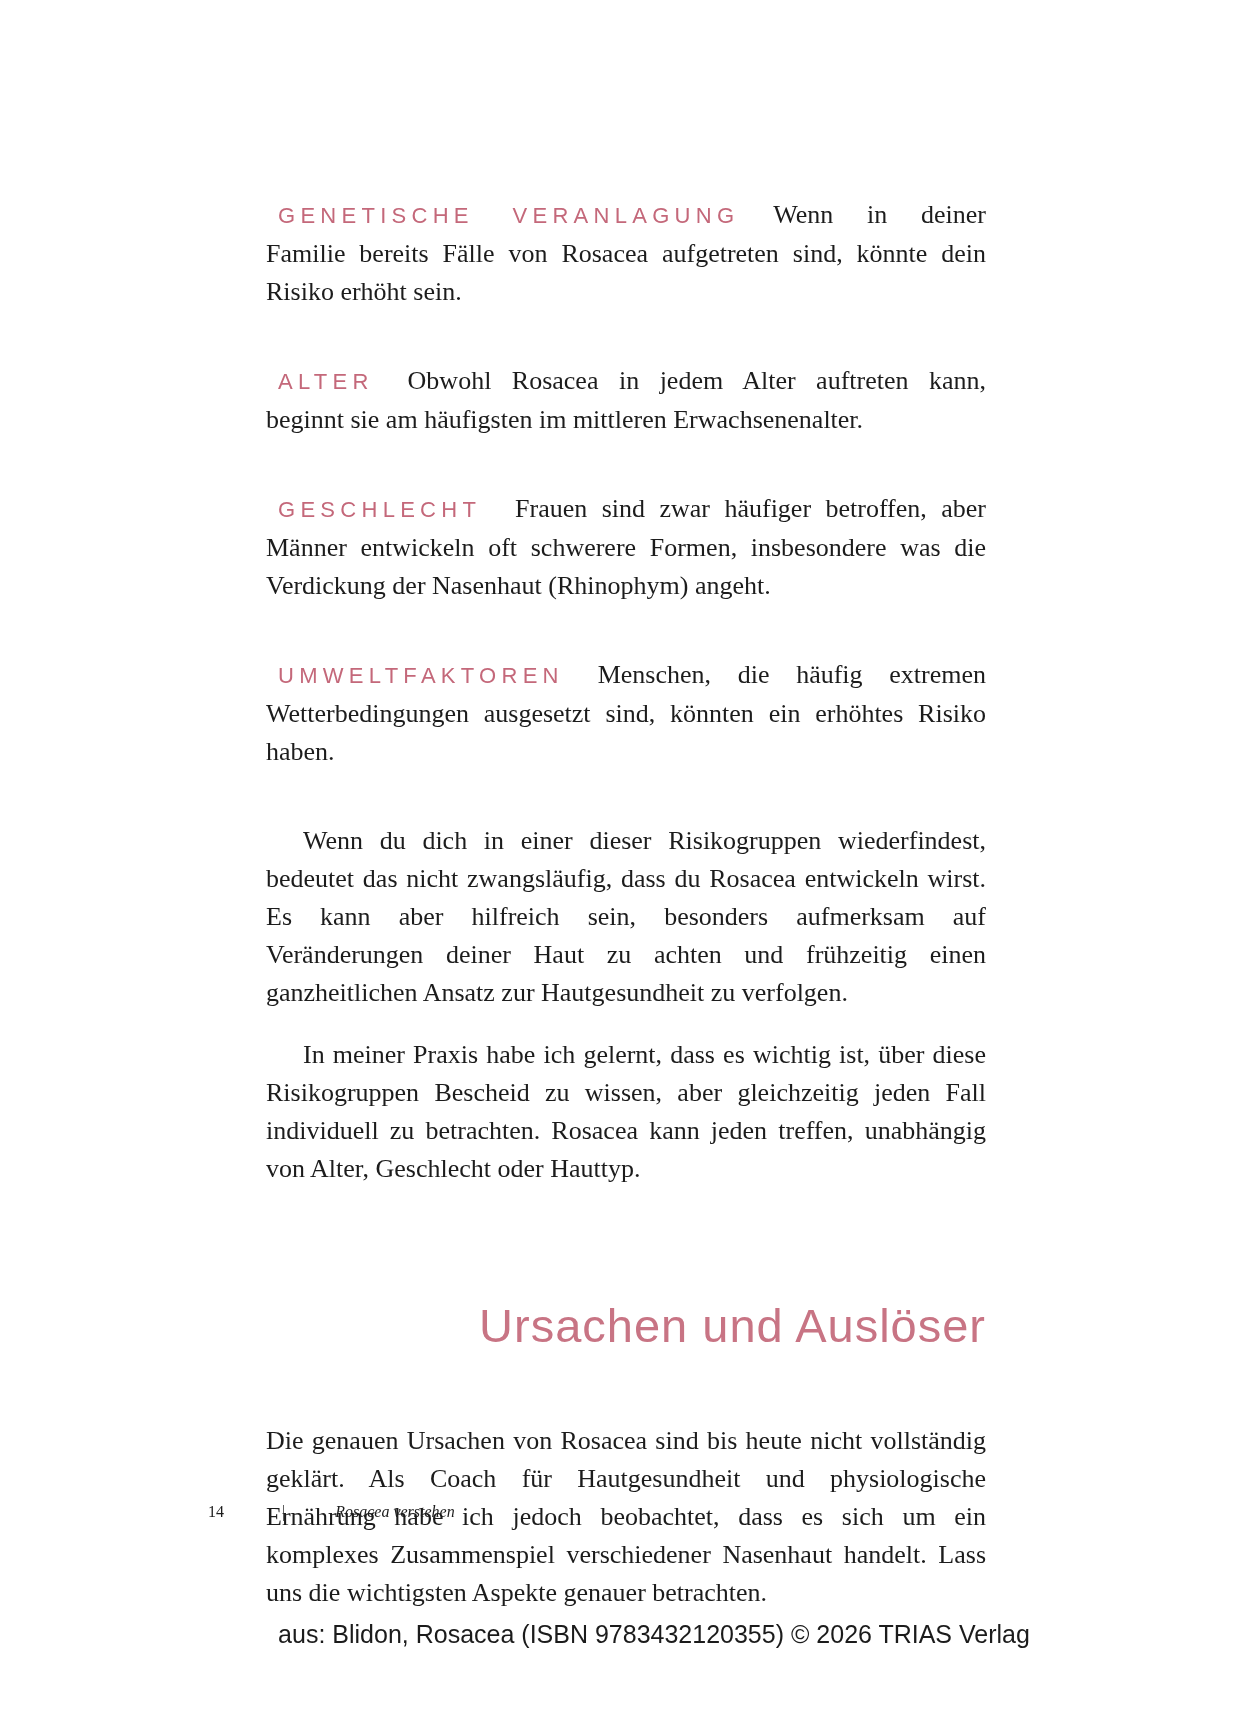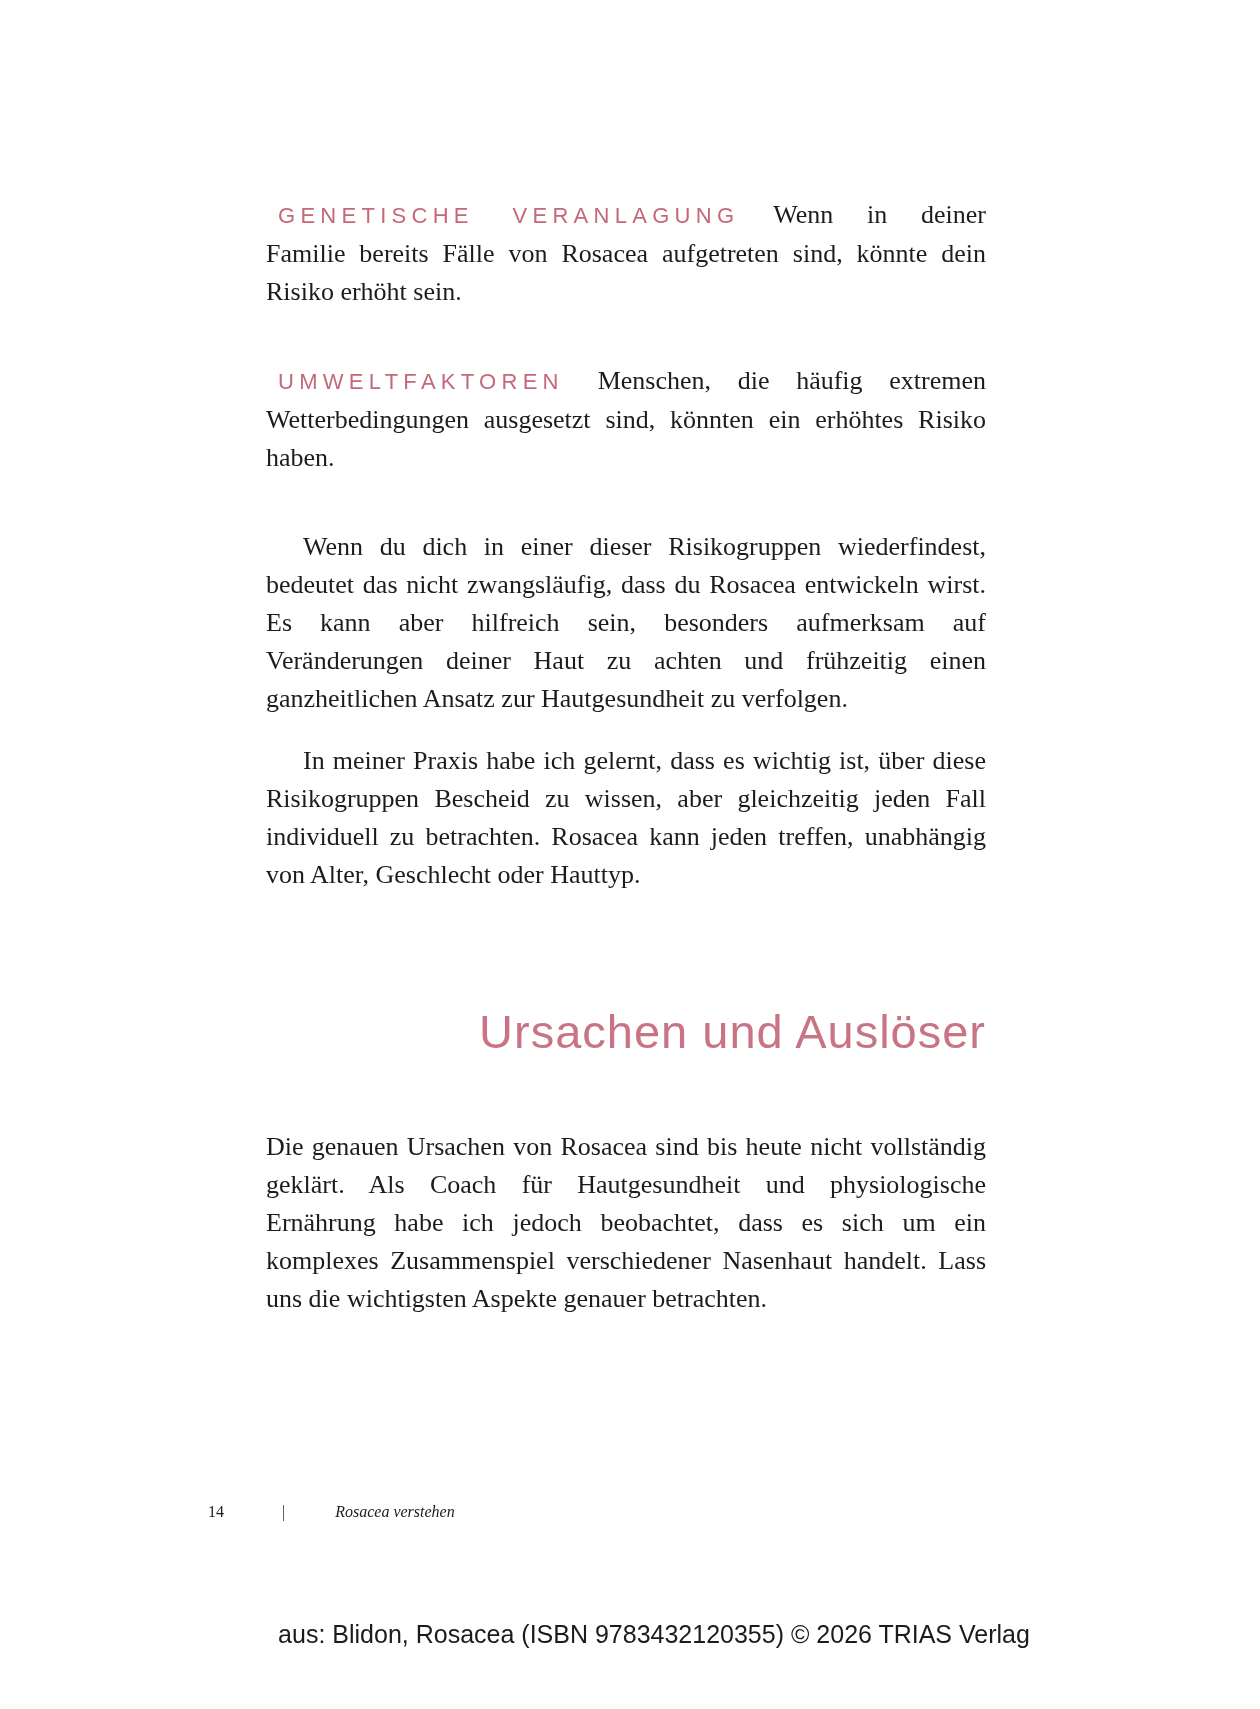--- a/index.html
+++ b/index.html
@@ -69,21 +69,23 @@
   }
 </style>
 </head>
 <body>
 
 <div class="page">
   <main class="content">
 
     <p class="body-par section"><span class="label">GENETISCHE VERANLAGUNG</span><span>Wenn in deiner Familie bereits Fälle von Rosacea aufgetreten sind, könnte dein Risiko erhöht sein.</span></p>
 
+    <p class="body-par section"><span class="label">ALTER</span><span>Obwohl Rosacea in jedem Alter auftreten kann, beginnt sie am häufigsten im mittleren Erwachsenenalter.</span></p>
 
+    <p class="body-par section"><span class="label">GESCHLECHT</span><span>Frauen sind zwar häufiger betroffen, aber Männer entwickeln oft schwerere Formen, insbesondere was die Verdickung der Nasenhaut (Rhinophym) angeht.</span></p>
 
     <p class="body-par section"><span class="label">UMWELTFAKTOREN</span><span>Menschen, die häufig extremen Wetterbedingungen ausgesetzt sind, könnten ein erhöhtes Risiko haben.</span></p>
 
 
     <p class="body-par indent">Wenn du dich in einer dieser Risikogruppen wiederfindest, bedeutet das nicht zwangsläufig, dass du Rosacea entwickeln wirst. Es kann aber hilfreich sein, besonders aufmerksam auf Veränderungen deiner Haut zu achten und frühzeitig einen ganzheitlichen Ansatz zur Hautgesundheit zu verfolgen.</p>
 
     <p class="body-par indent">In meiner Praxis habe ich gelernt, dass es wichtig ist, über diese Risikogruppen Bescheid zu wissen, aber gleichzeitig jeden Fall individuell zu betrachten. Rosacea kann jeden treffen, unabhängig von Alter, Geschlecht oder Hauttyp.</p>
 
     <h1 class="chapter">Ursachen und Auslöser</h1>
 

